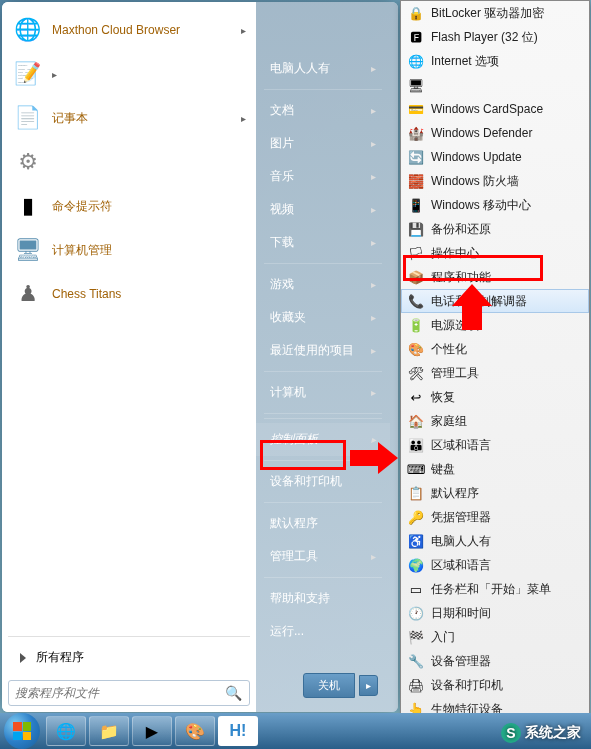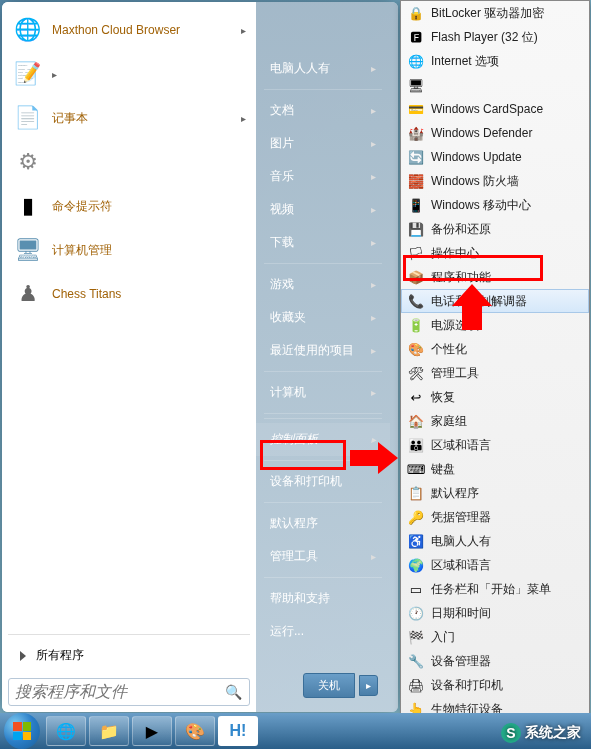--- a/index.html
+++ b/index.html
@@ -84,21 +84,21 @@
       align-items: center;
       border: 1px solid #b8c8d8;
       border-radius: 3px;
       padding: 4px 6px;
       background: #fff;
     }
     .search-input {
       flex: 1;
       border: none;
       outline: none;
-      font-size: 16px;
+      font-size: 12px;
       color: #888;
       font-style: italic;
     }
     .search-icon {
       color: #888;
       font-size: 14px;
     }
     .right-panel {
       width: 142px;
       background: linear-gradient(180deg, rgba(80,120,150,0.5), rgba(100,140,170,0.4));

